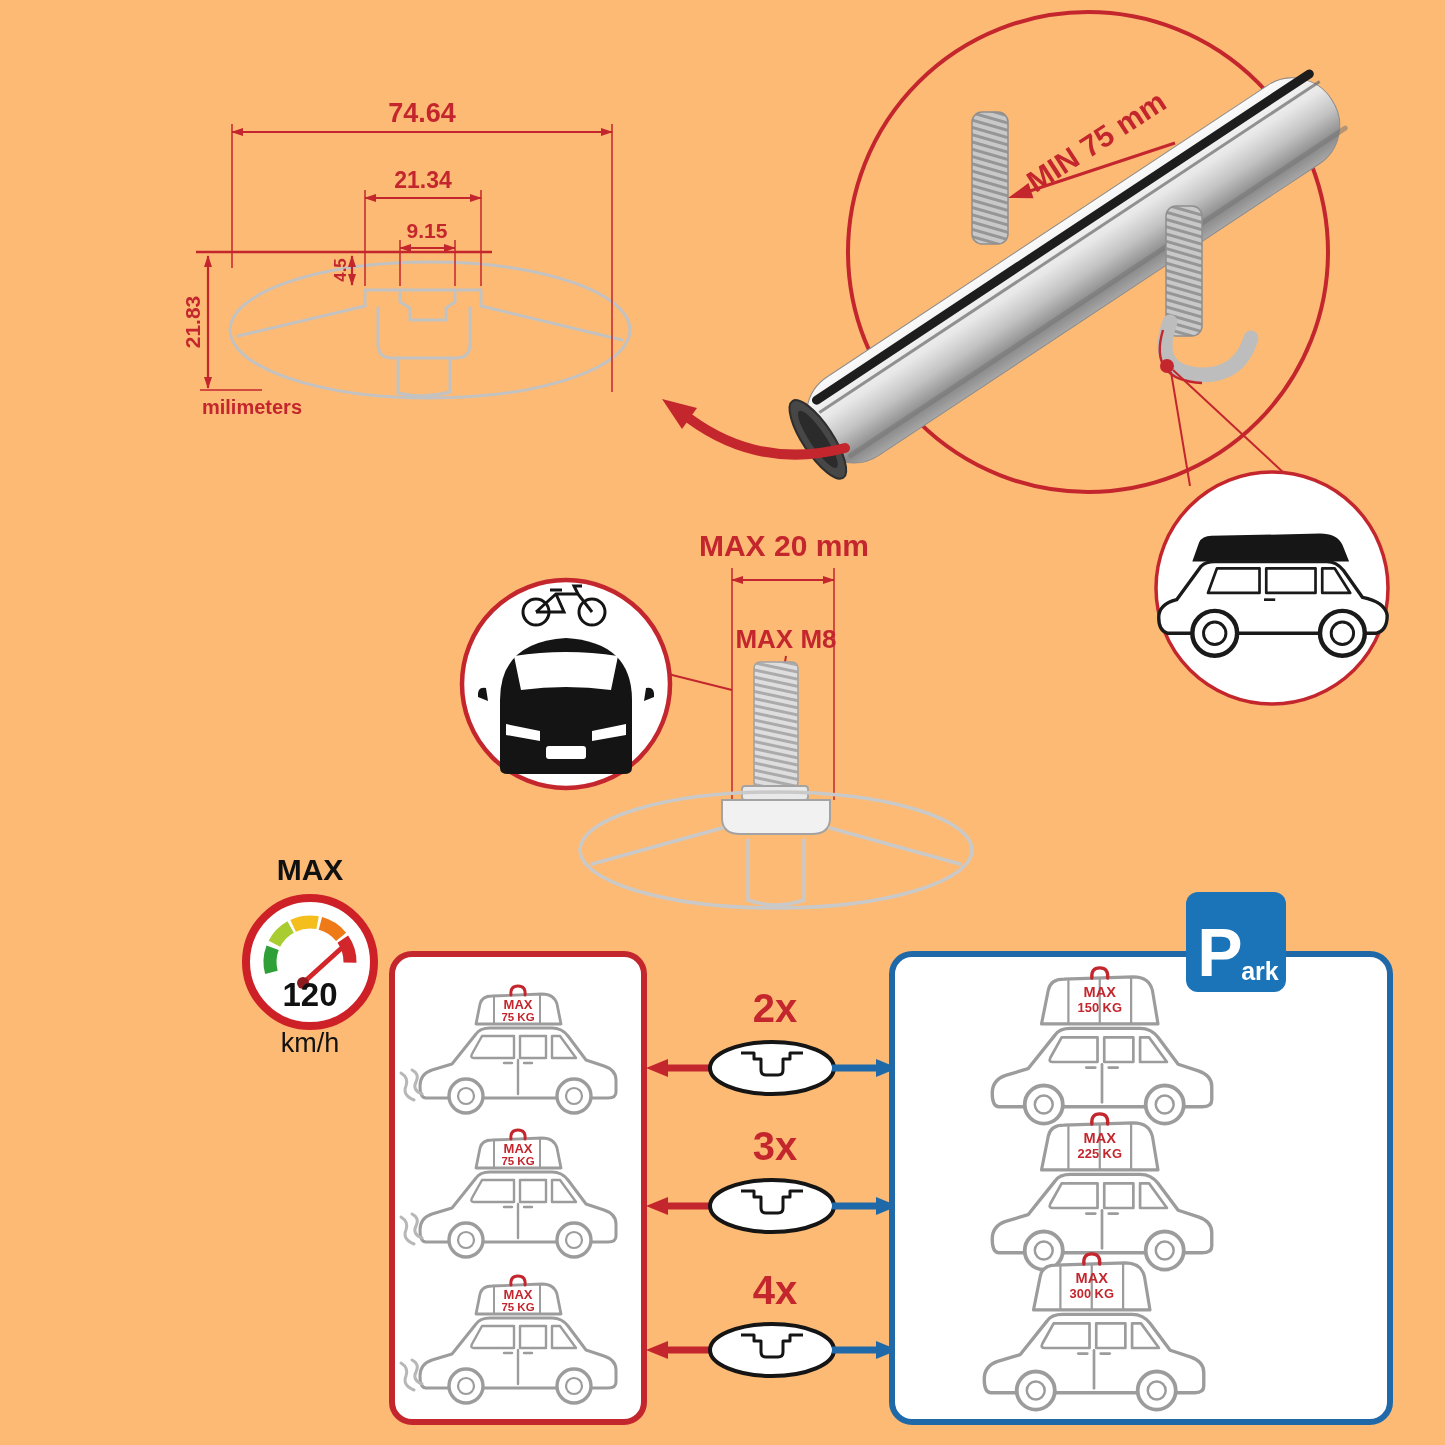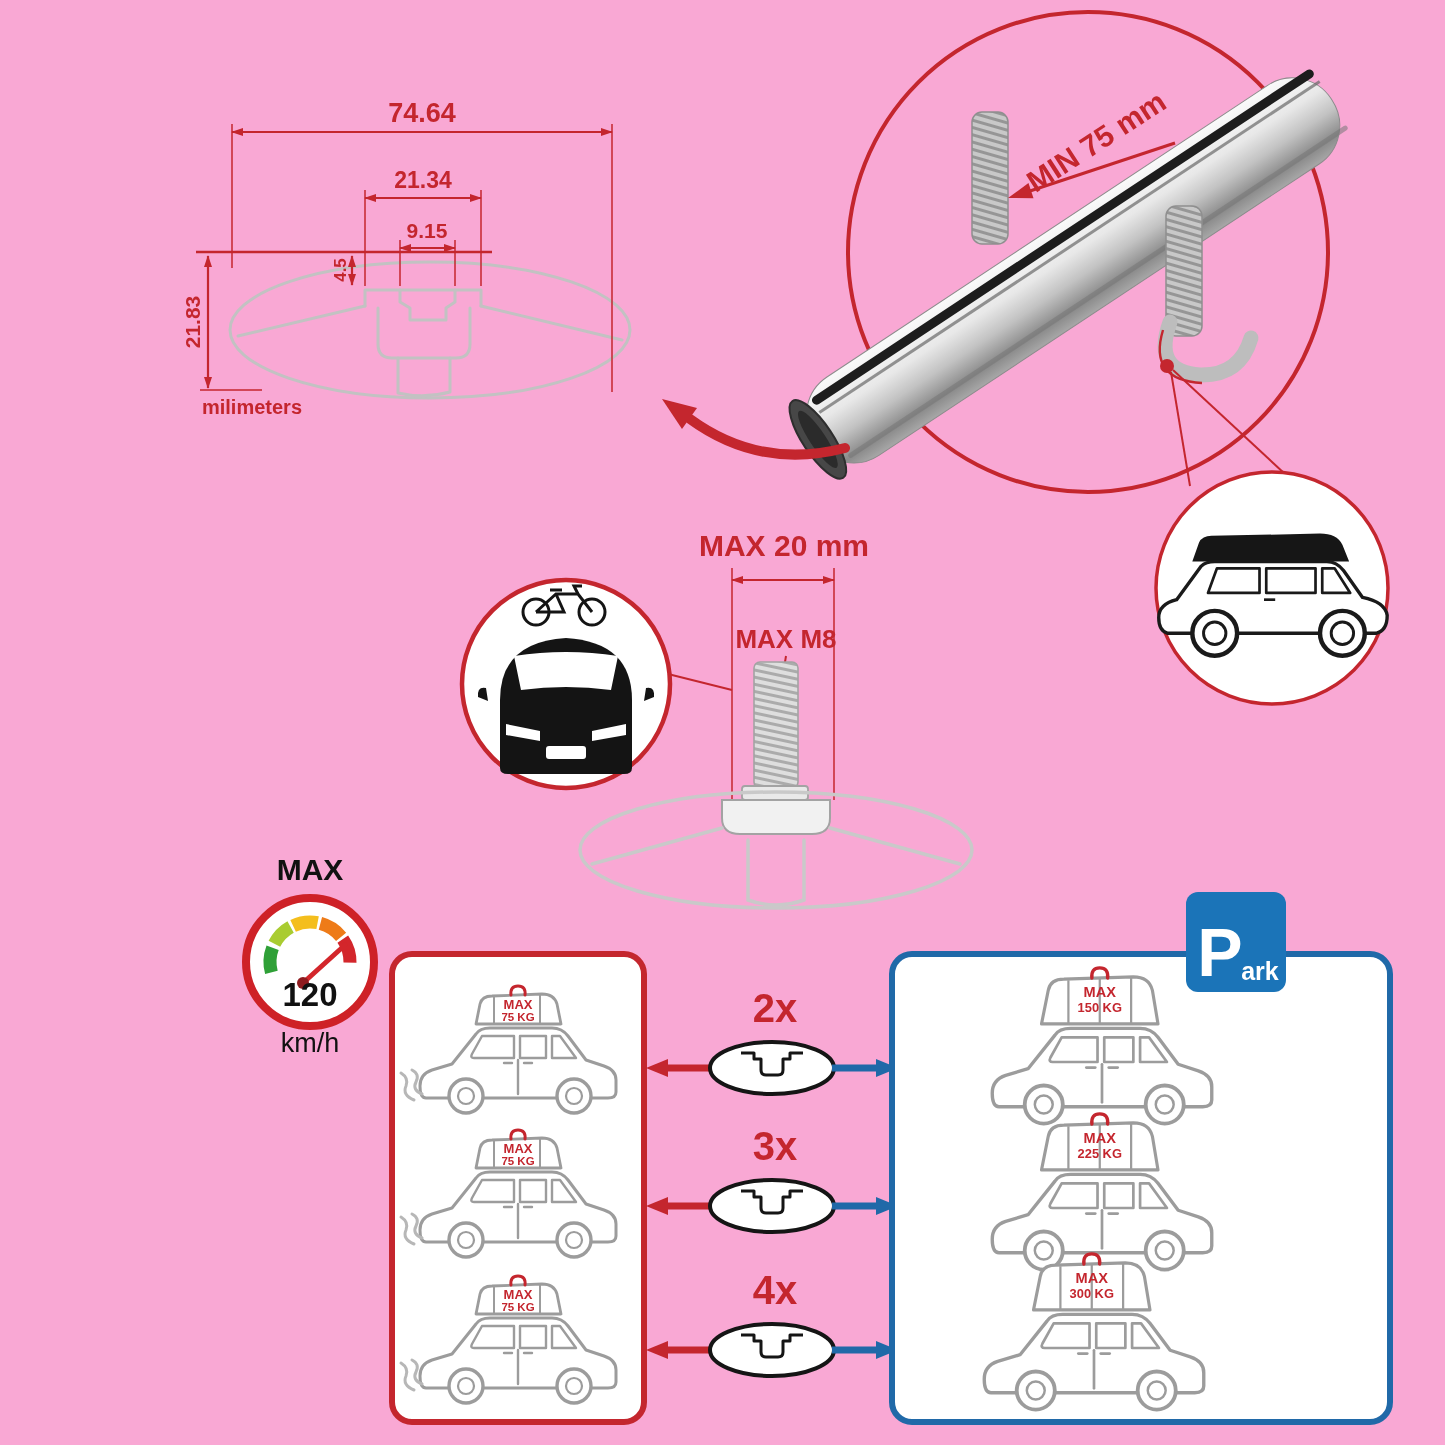--- a/index.html
+++ b/index.html
@@ -1,16 +1,16 @@
 <!DOCTYPE html>
 <html><head>
 <meta charset="utf-8">
 <style>
   html,body{margin:0;padding:0;background:#ffffff;}
-  #canvas{position:relative;width:1445px;height:1445px;background:#f9a8d4;overflow:hidden;}
+  #canvas{position:relative;width:1445px;height:1445px;background:#fdba74;overflow:hidden;}
   svg{display:block;font-family:"Liberation Sans",sans-serif;}
   .dim-text{fill:#C4262E;font-weight:bold;}
   .dim-line{stroke:#C4262E;stroke-width:2.2;fill:none;}
   .ext{stroke:#C4262E;stroke-width:1.5;fill:none;}
   .refline{stroke:#C4262E;stroke-width:2.6;fill:none;}
   .ghost{stroke:#C9C9C9;stroke-width:3.5;fill:none;stroke-linecap:round;}
   .profile{stroke:#C2C2C2;stroke-width:3;fill:none;stroke-linejoin:round;stroke-linecap:round;}
   .red-label{fill:#C4262E;font-weight:bold;}
   .black-label{fill:#111;font-weight:bold;}
   .car-body{fill:#fff;stroke:#9C9C9C;stroke-width:3;stroke-linejoin:round;}

